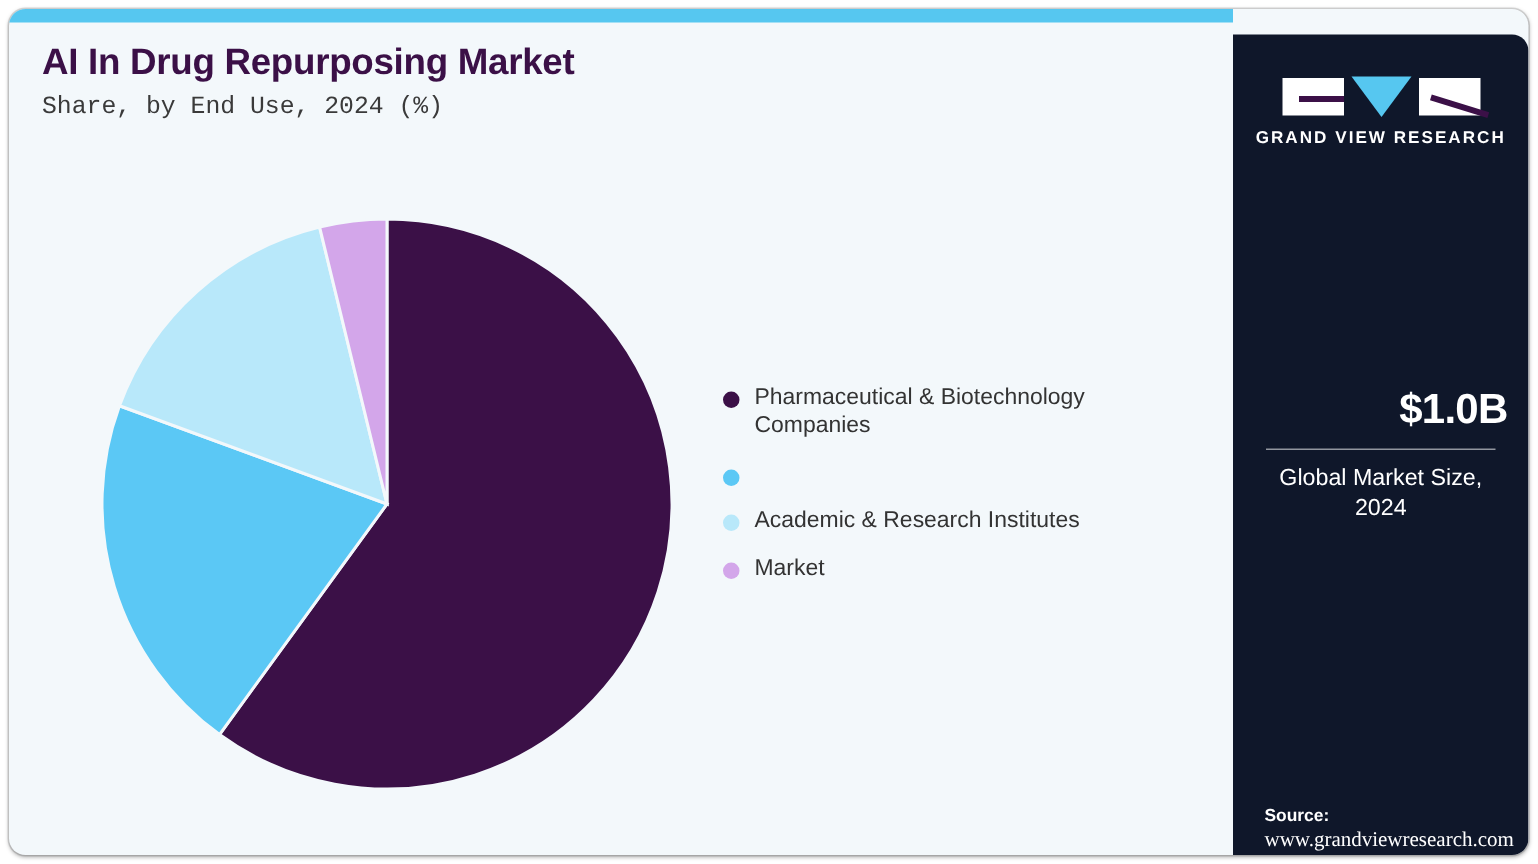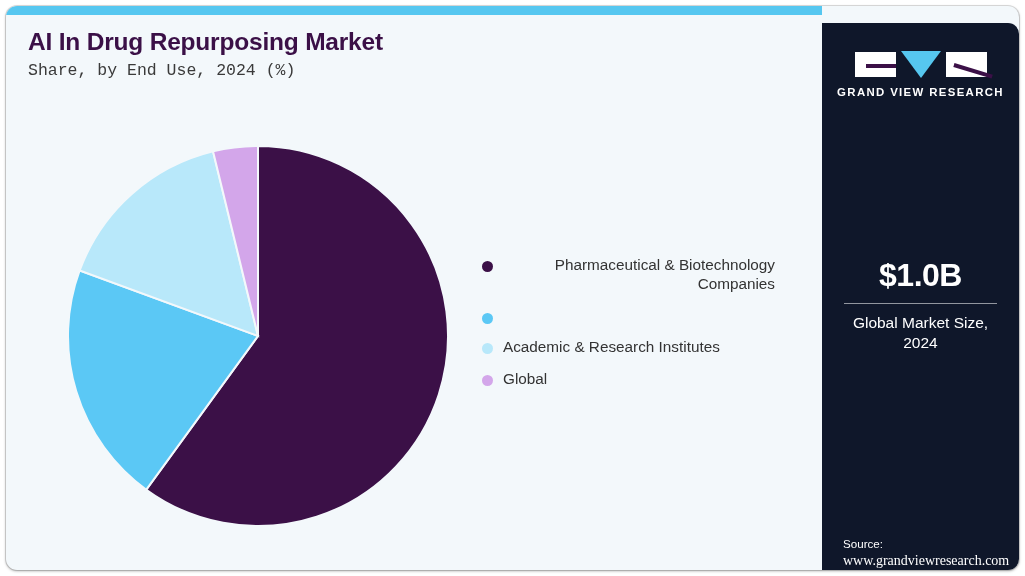--- a/index.html
+++ b/index.html
@@ -65,21 +65,20 @@
   .legend {
     position:absolute;
     left:476px; top:250px;
     width:320px;
   }
   .legend-item {
     position:relative;
     display:flex;
     align-items:flex-start;
     margin-bottom:14px;
-    text-align:right;
   }
   .legend-item:last-child { margin-bottom:0; }
   .legend-dot {
     flex:0 0 auto;
     width:11px; height:11px;
     border-radius:50%;
     margin-top:5px;
     margin-right:10px;
   }
   .legend-label {
@@ -146,44 +145,45 @@
     letter-spacing:1.35px;
     color:#ffffff;
   }
   .stat {
     position:absolute;
     left:0; right:0; top:236px;
     text-align:center;
     padding:0 14px;
   }
   .stat-value {
-    font-size:32px;
+    font-size:28px;
     font-weight:bold;
     color:#ffffff;
     letter-spacing:-0.5px;
     line-height:1;
+    text-align:right;
   }
   .stat-rule {
     width:153px; height:1px;
     background:rgba(255,255,255,.55);
     margin:12px auto 9px auto;
   }
   .stat-label {
     font-size:15.5px;
     color:#ffffff;
     line-height:1.3;
   }
   .source {
     position:absolute;
     left:21px; right:12px; bottom:16px;
     text-align:left;
   }
   .source-title {
     font-size:11.6px;
-    font-weight:normal;
+    font-weight:bold;
     color:#ffffff;
     line-height:1.35;
   }
   .source-url {
     font-size:14px;
     color:#ffffff;
     line-height:1.35;
     white-space:nowrap;
     font-family:Liberation Serif, serif;
   }
@@ -223,21 +223,21 @@
         <span class="legend-dot" style="background:#5BC8F5"></span>
       </div>
 
       <div class="legend-item">
         <span class="legend-dot" style="background:#B8E8FA"></span>
         <span class="legend-label">Academic &amp; Research Institutes</span>
       </div>
 
       <div class="legend-item">
         <span class="legend-dot" style="background:#D3A6EA"></span>
-        <span class="legend-label">Global</span>
+        <span class="legend-label">Market</span>
       </div>
 
     </div>
 
     <div class="side">
 
       <div class="logo">
         <div class="logo-marks">
           <span class="logo-g"></span>
           <span class="logo-v"></span>

